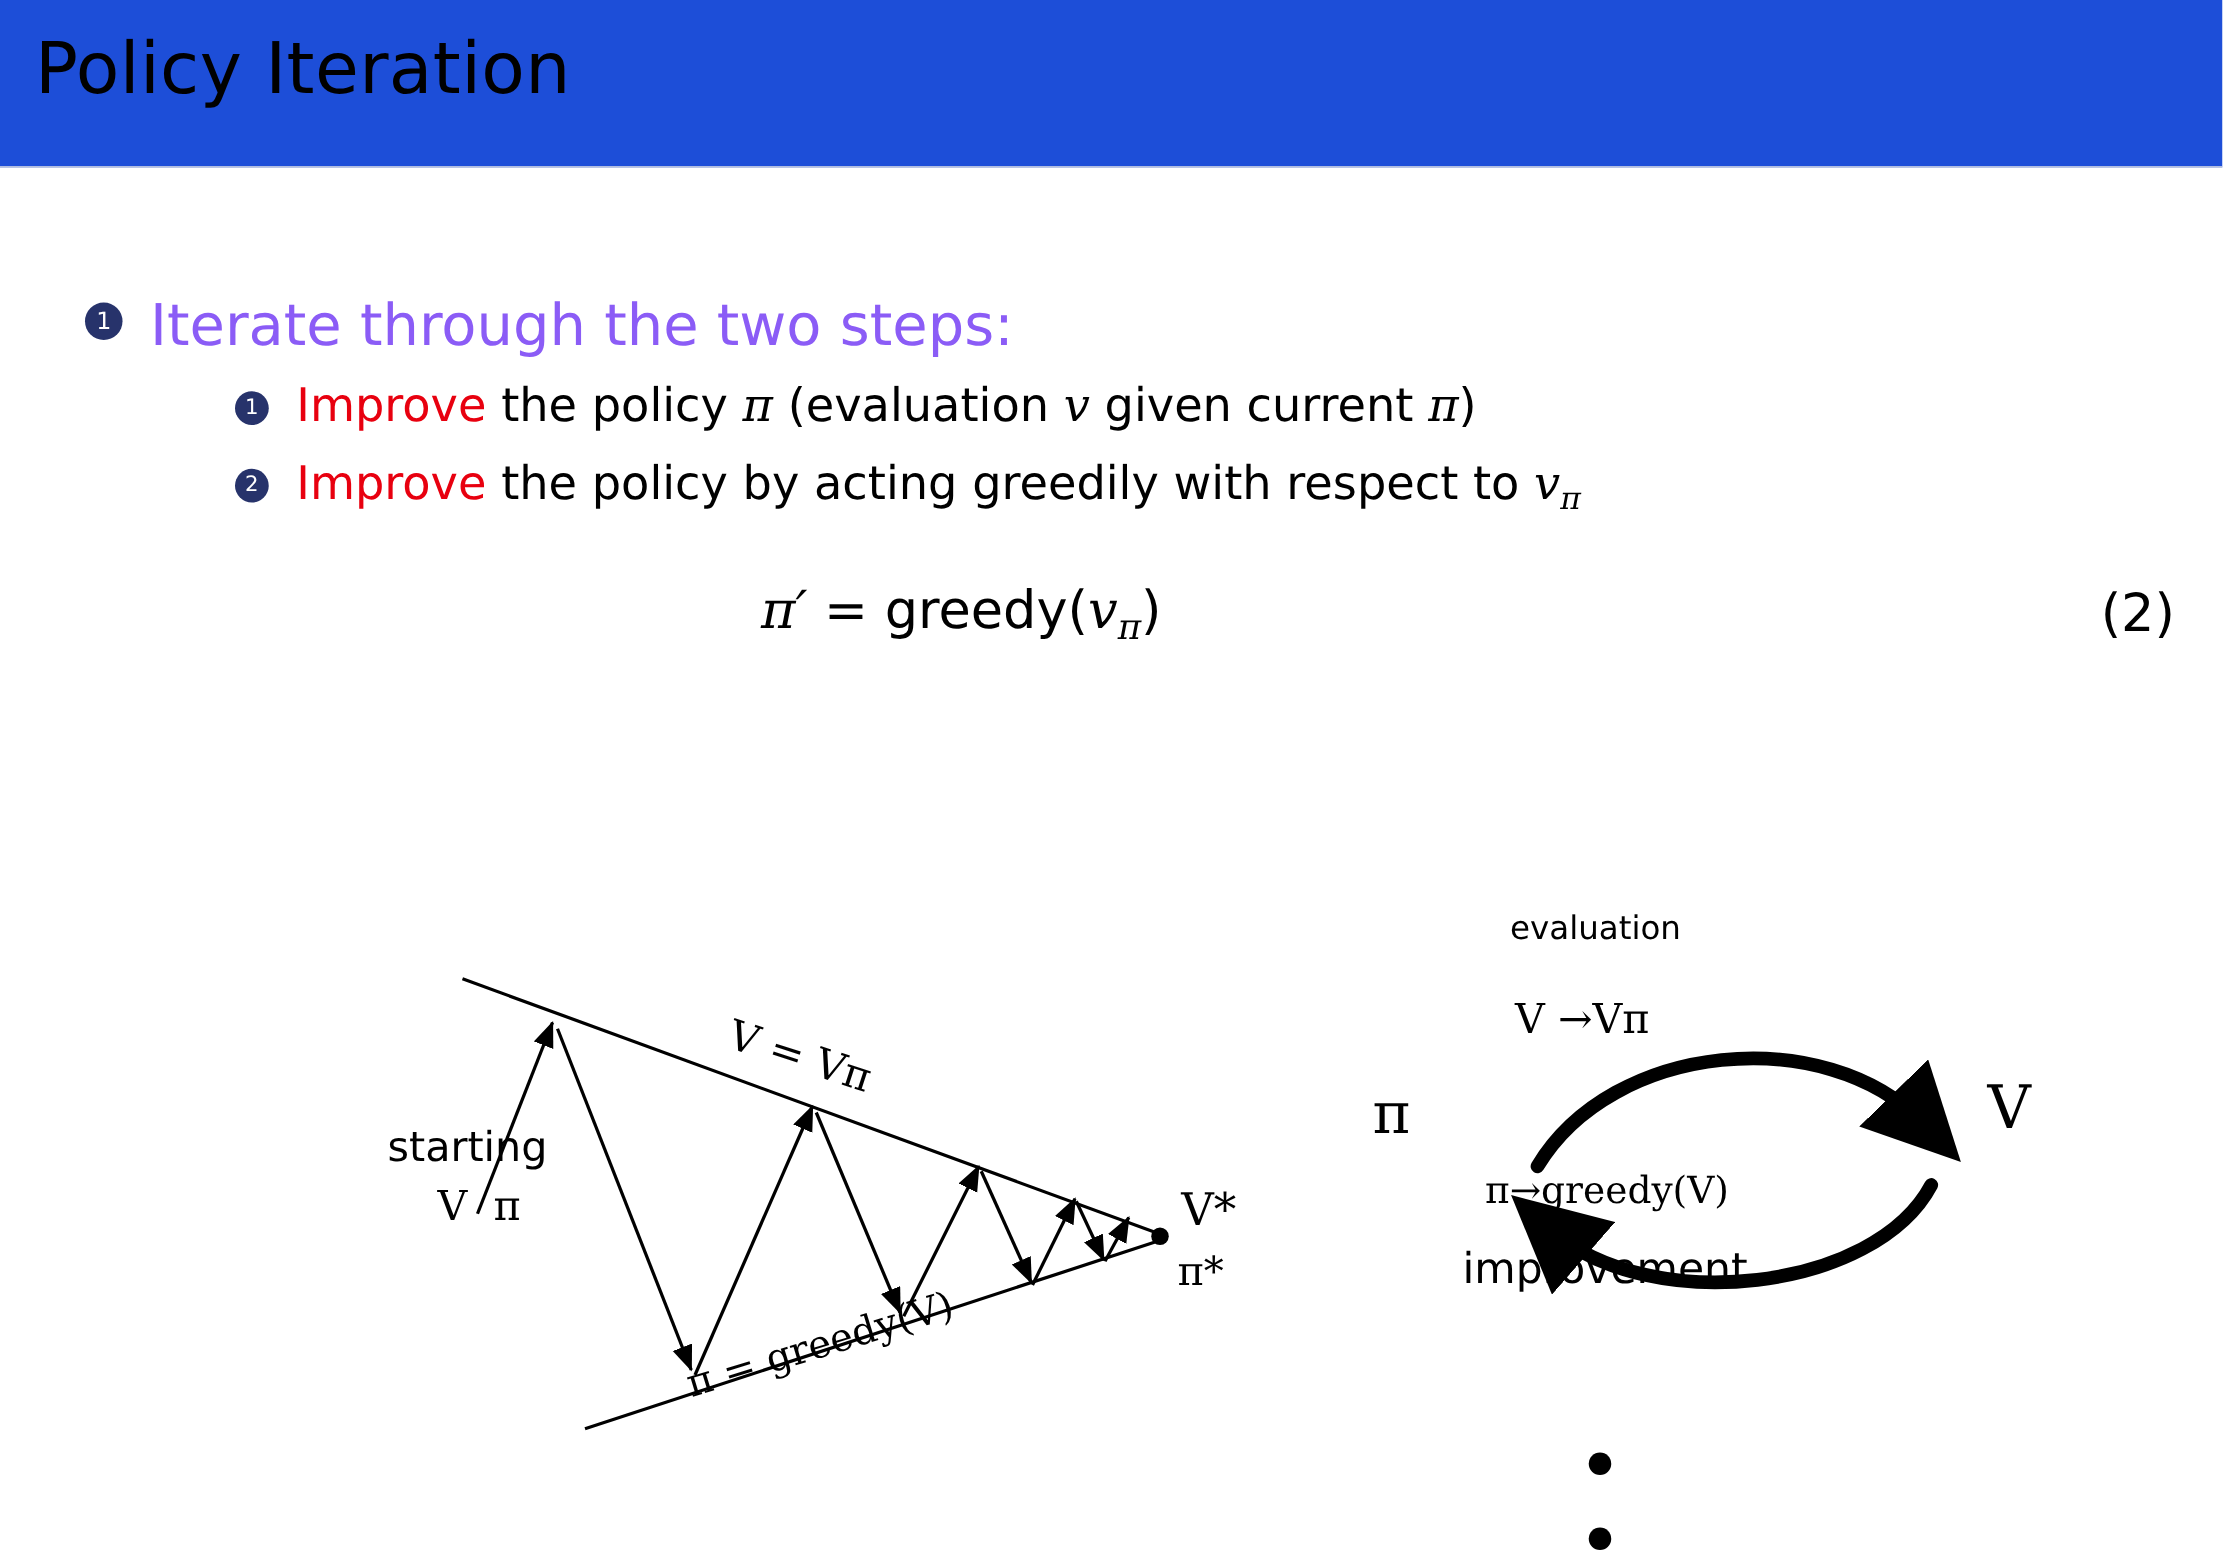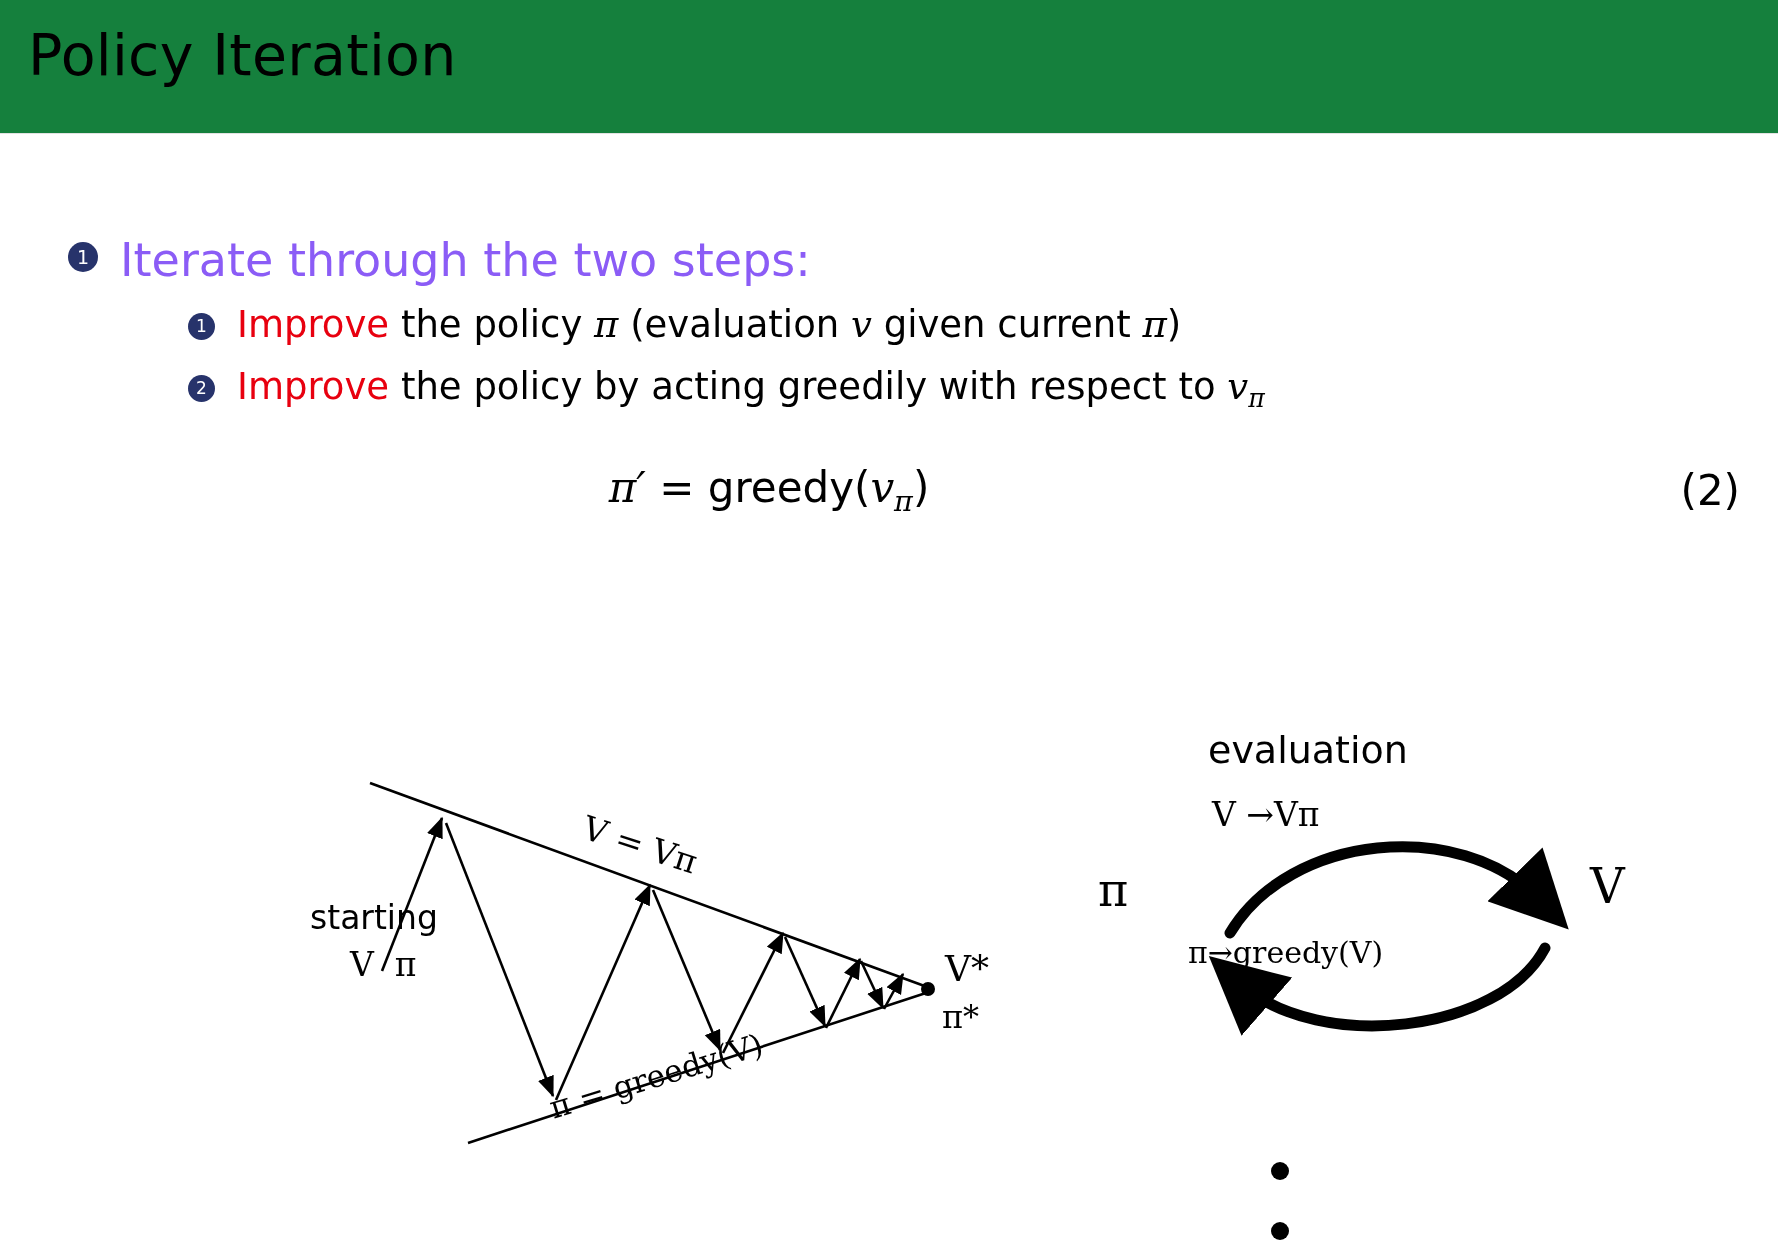--- a/index.html
+++ b/index.html
@@ -20,21 +20,21 @@
     height: 1244px;
     background: #ffffff;
   }
   
   .header {
     position: absolute;
     left: 0;
     top: 0;
     width: 1778px;
     height: 133px;
-    background: #15803d;
+    background: #1d4ed8;
     border-bottom: 1px solid #e2e2e2;
   }
   .header-title {
     position: absolute;
     left: 28px;
     top: 22px;
     font-size: 57px;
     font-weight: normal;
     color: #000000;
     letter-spacing: 0.3px;
@@ -233,21 +233,22 @@
           </marker>
         </defs>
 
         <path d="M70,160 C130,60 300,45 378,125" stroke="#000" stroke-width="11" fill="none" stroke-linecap="round" marker-end="url(#bigah)"></path>
 
         <path d="M385,175 C340,260 160,280 82,212" stroke="#000" stroke-width="11" fill="none" stroke-linecap="round" marker-end="url(#bigah)"></path>
         <circle cx="120" cy="398" r="9" fill="#000"></circle>
         <circle cx="120" cy="458" r="9" fill="#000"></circle>
       </svg>
 
-      <div class="fig-label" style="left:48px; top:-45px; font-size:38px;">evaluation</div>
+      <div class="fig-label" style="left:48px; top:-45px; font-size:26px;">evaluation</div>
       <div class="fig-label serif" style="left:52px; top:22px; font-size:33px;">V →Vπ</div>
       <div class="fig-label serif" style="left:-62px; top:90px; font-size:46px;">π</div>
       <div class="fig-label serif" style="left:430px; top:85px; font-size:48px;">V</div>
       <div class="fig-label serif" style="left:28px; top:162px; font-size:30px;text-align:center;">π→greedy(V)</div>
+      <div class="fig-label" style="left:10px; top:222px; font-size:34px;">improvement</div>
     </div>
 
   </div>
 </div>
 
 </body></html>

